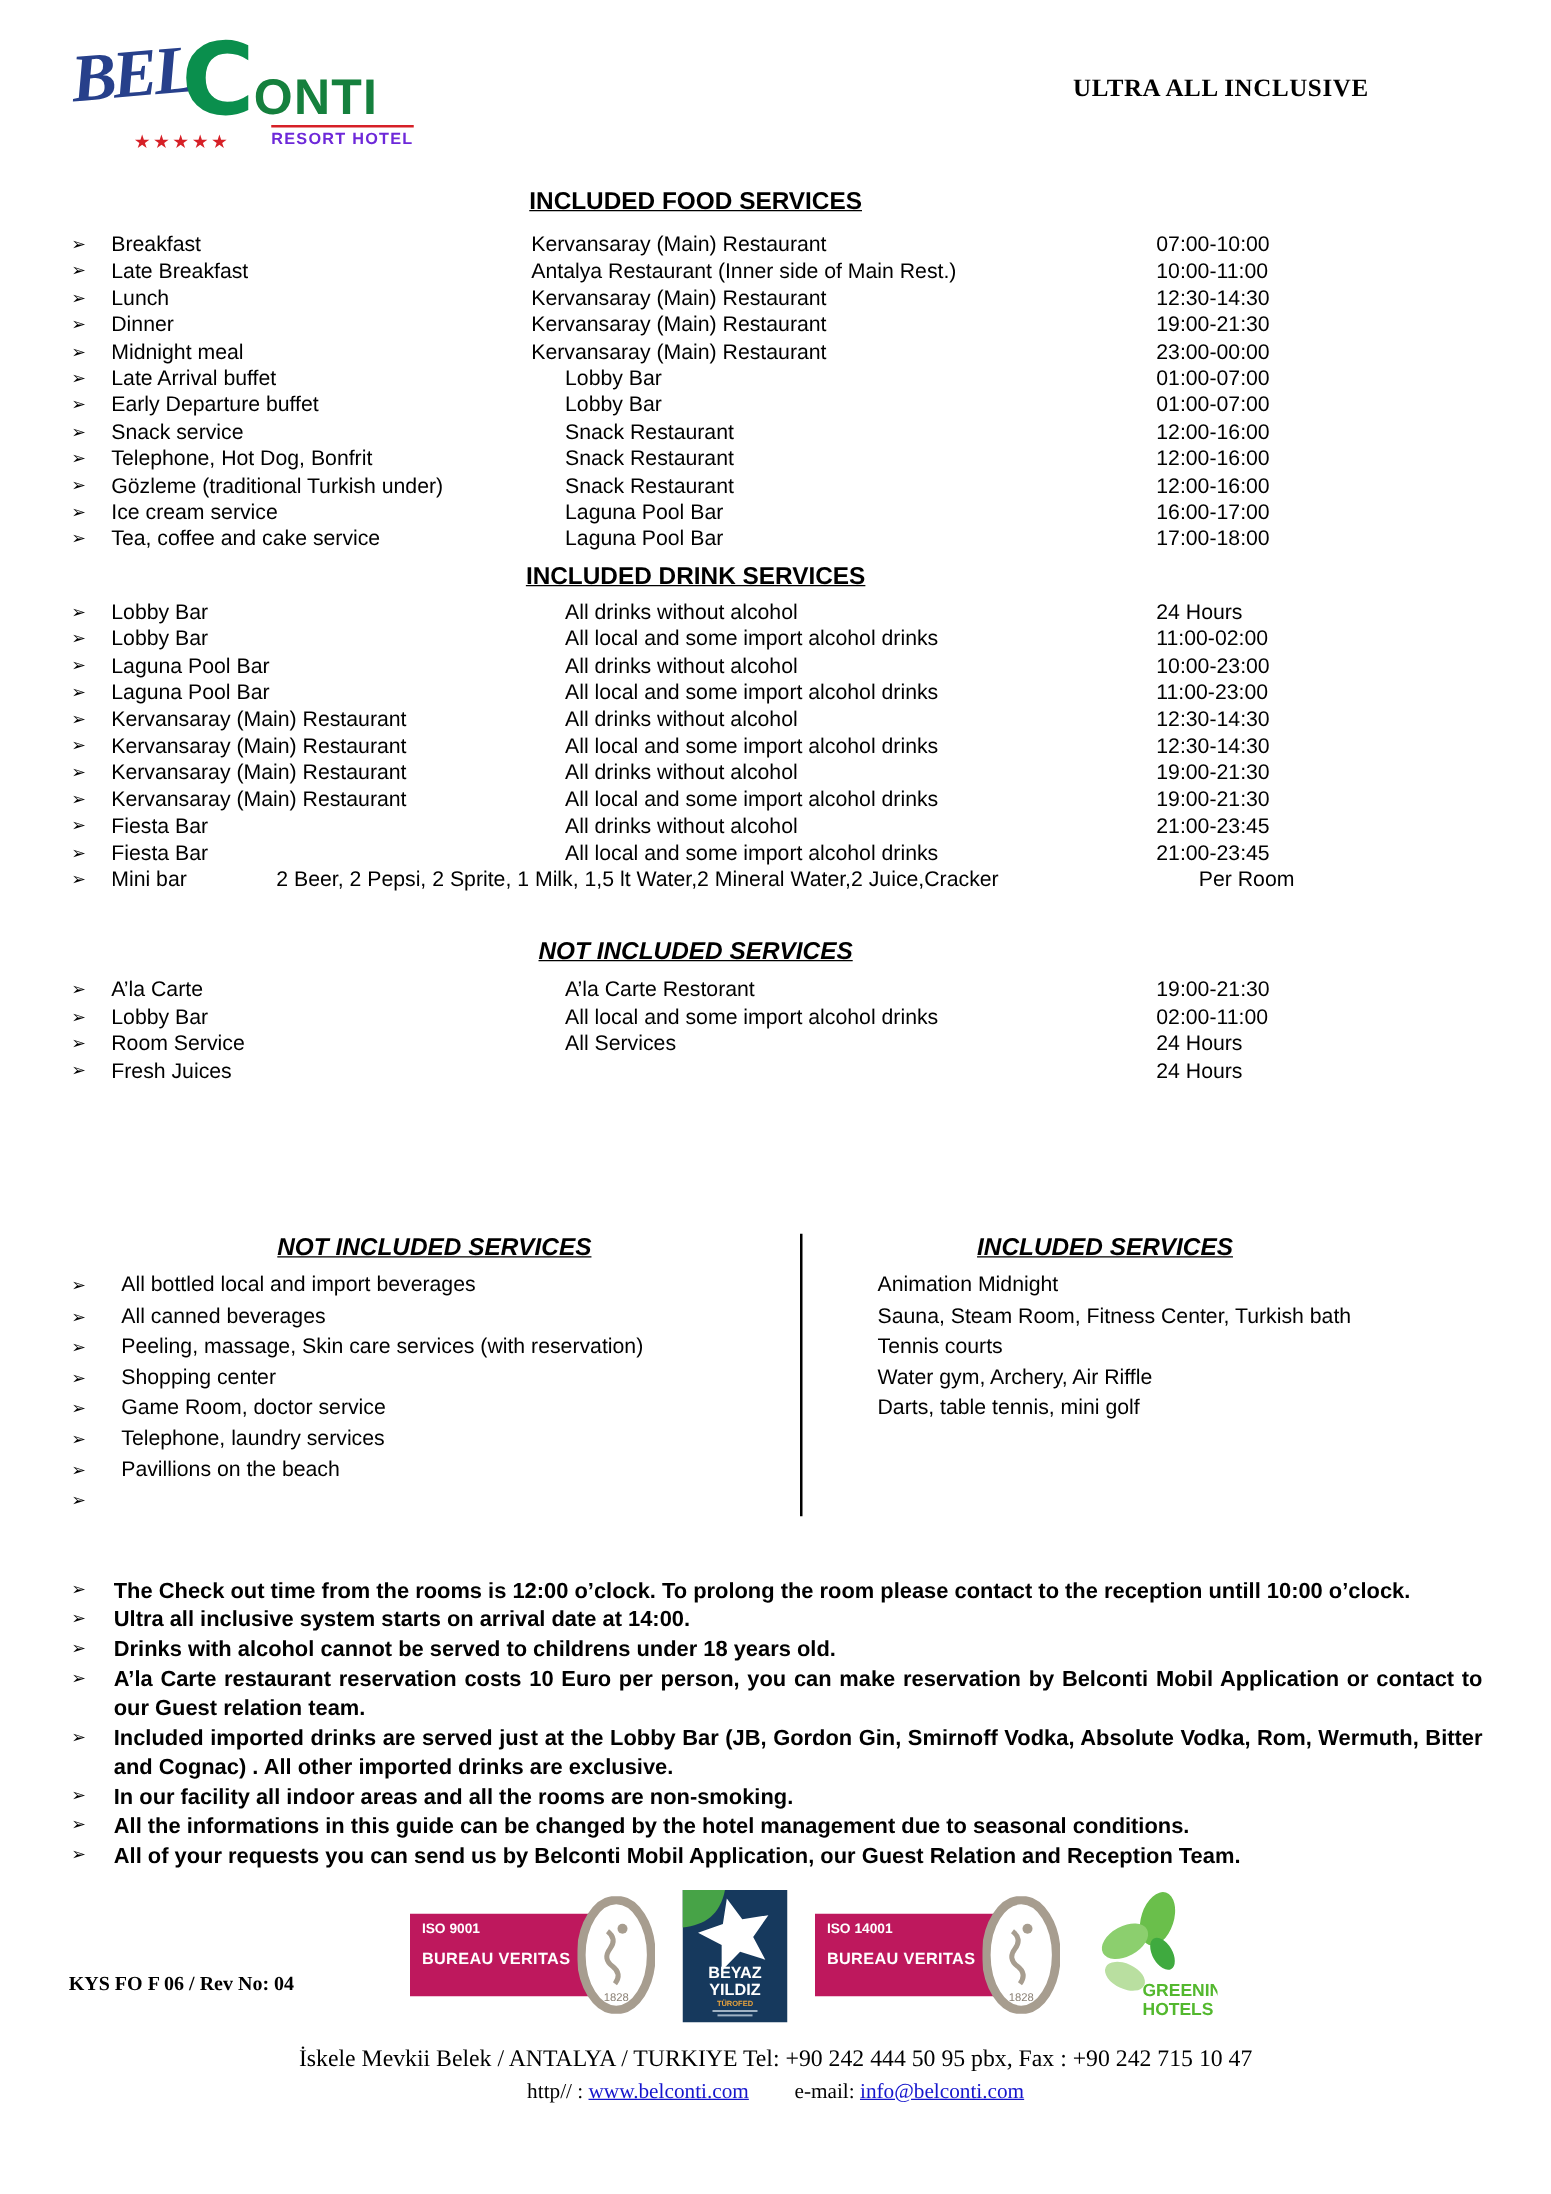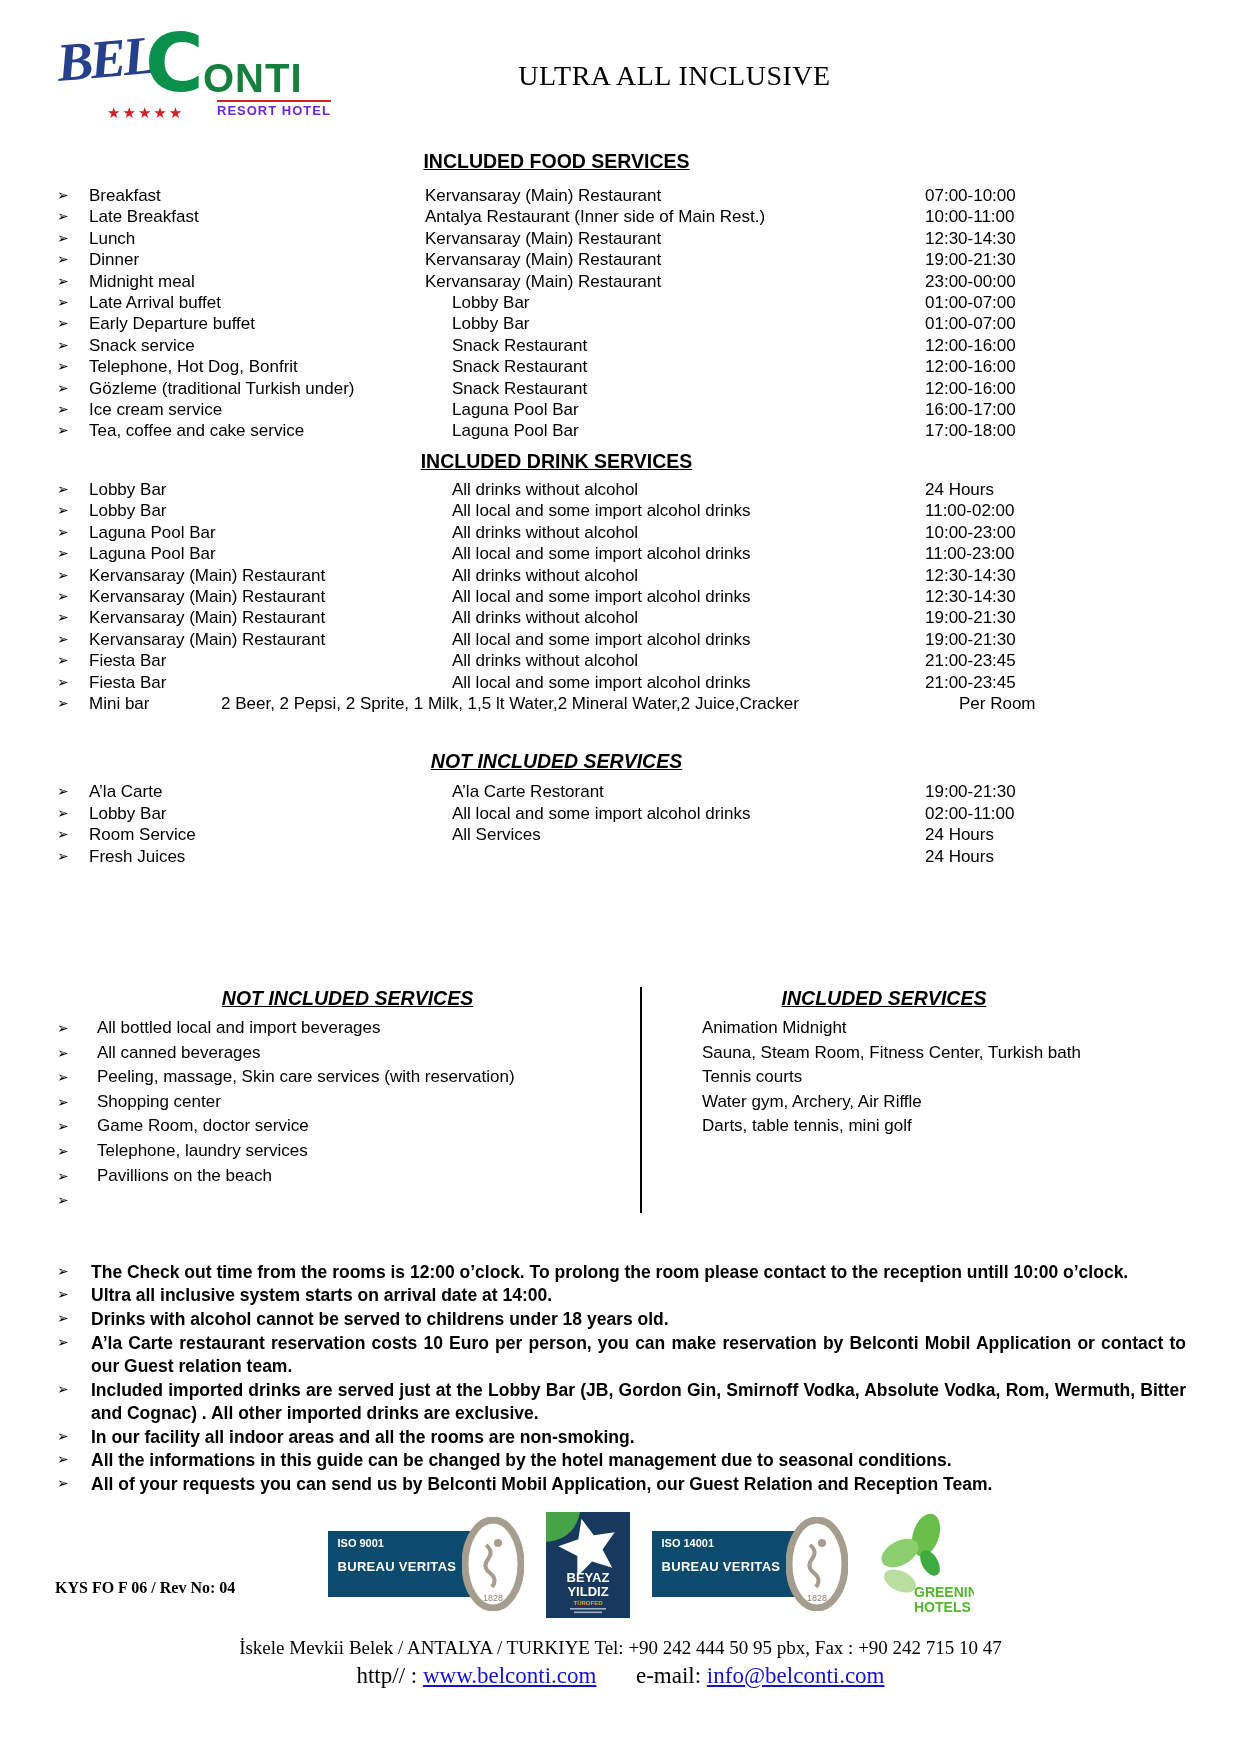--- a/index.html
+++ b/index.html
@@ -7,21 +7,21 @@
   .page{width:1241px;height:1755px;box-sizing:border-box;padding:34px 55px 0 55px;position:relative;overflow:hidden;}
 
   
   .hdr{display:flex;align-items:flex-start;height:106px;}
   .logo{position:relative;width:290px;height:106px;flex:0 0 290px;}
   .logo .bel{position:absolute;left:2px;top:-6px;font-family:"Liberation Serif",serif;font-style:italic;font-weight:bold;font-size:54px;color:#27408b;letter-spacing:-3px;transform:rotate(-5deg);}
   .logo .stars{position:absolute;left:52px;top:70px;color:#d62027;font-size:15px;letter-spacing:2px;}
   .logo .cc{position:absolute;left:90px;top:-10px;font-family:"DejaVu Sans",sans-serif;font-weight:bold;font-size:80px;line-height:1;color:#0a8f4d;}
   .logo .onti{position:absolute;left:148px;top:22px;font-weight:bold;font-size:40px;color:#15803d;letter-spacing:1px;}
   .logo .resort{position:absolute;left:162px;top:66px;font-weight:bold;font-size:13px;color:#6d28d9;letter-spacing:1px;border-top:2px solid #d62027;padding-top:1px;}
-  .title{flex:1;margin:0;padding-top:26px;text-align:center;font-family:"Liberation Serif",serif;font-weight:normal;font-size:28px;letter-spacing:.5px;transform:translateX(-91px);}
+  .title{flex:1;margin:0;padding-top:26px;text-align:right;font-family:"Liberation Serif",serif;font-weight:bold;font-size:20px;letter-spacing:.5px;transform:translateX(-91px);}
 
   
   .sec{margin:10px 0 12px;text-align:center;font-weight:bold;font-size:19.5px;text-decoration:underline;transform:translateX(-64px);}
   .sec.it{font-style:italic;}
   .sec.tight{margin:8px 0 6px;}
   .sec.gap{margin-top:36px;margin-bottom:8px;}
 
   
   .svc-row{display:grid;grid-template-columns:34px 336px 500px 1fr;line-height:21.4px;font-size:17px;}
   .blt{font-size:14px;padding-left:2px;}
@@ -43,32 +43,32 @@
   .notes{margin-top:48px;}
   .note-row{display:flex;}
   .note-row .blt{width:34px;flex:0 0 34px;font-weight:normal;padding-top:2px;}
   .note{margin:0;flex:1;font-weight:bold;font-size:17.5px;line-height:23.6px;text-align:justify;}
 
   
   .bottom-band{position:relative;margin-top:12px;height:112px;}
   .badges{display:flex;justify-content:center;align-items:center;gap:22px;height:112px;transform:translateX(30px);}
   .badge{position:relative;}
   .bv{width:196px;height:96px;}
-  .bv-box{position:absolute;left:0;top:14px;width:158px;height:66px;background:#0c4a6e;color:#fff;padding:6px 0 0 10px;box-sizing:border-box;}
+  .bv-box{position:absolute;left:0;top:14px;width:158px;height:66px;background:#be185d;color:#fff;padding:6px 0 0 10px;box-sizing:border-box;}
   .bv-iso{font-size:11px;font-weight:bold;}
   .bv-org{font-size:13px;font-weight:bold;margin-top:10px;letter-spacing:.3px;}
   .bv-cert{font-size:11px;font-weight:bold;margin-top:31px;}
   .bv-medal{position:absolute;right:0;top:0;}
   .star-badge svg{display:block;}
   .greening svg{display:block;}
   .doccode{position:absolute;left:0;top:70px;font-family:"Liberation Serif",serif;font-weight:bold;font-size:16px;}
 
   
   .addr{margin-top:16px;text-align:center;font-family:"Liberation Serif",serif;font-size:19px;}
-  .links{text-align:center;font-family:"Liberation Serif",serif;font-size:23px;margin-top:4px;}
+  .links{text-align:center;font-family:"Liberation Serif",serif;font-size:17px;margin-top:4px;}
   .links a{color:#1414cc;text-decoration:underline;cursor:pointer;}
   .links .sp{display:inline-block;width:28px;}
 </style>
 </head>
 <body>
 
 <div class="page">
 
   <header class="hdr">
     <div class="logo">

